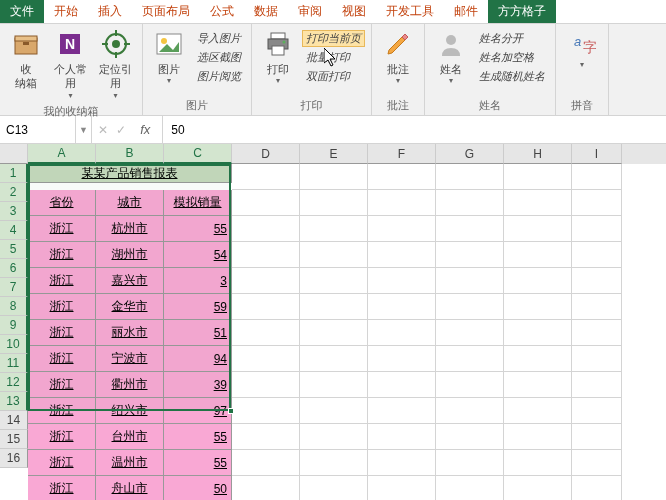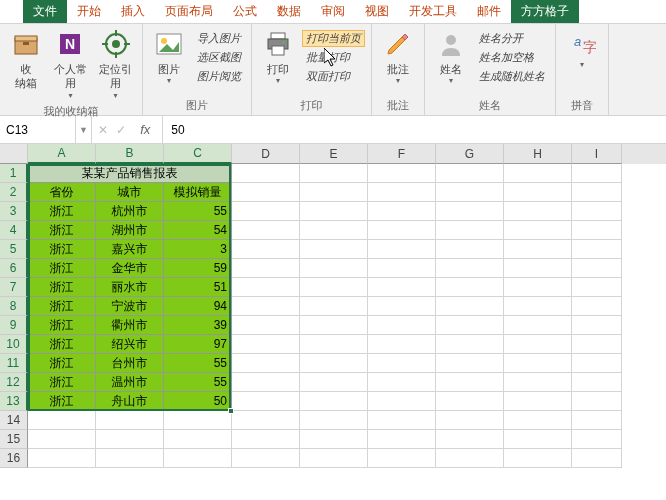--- a/index.html
+++ b/index.html
@@ -1,18 +1,18 @@
 <!DOCTYPE html>
 <html><head>
 <meta charset="utf-8">
 <style>
 * { margin: 0; padding: 0; box-sizing: border-box; font-family: "Microsoft YaHei", SimSun, sans-serif; }
 body { background: #fff; width: 666px; height: 500px; overflow: hidden; font-size: 12px; }
 
-.ribbon-tabs { background: #fff; display: flex; height: 24px; align-items: stretch; border-bottom: 1px solid #d4d4d4; padding-left: 23px; }
+.ribbon-tabs { background: #fff; display: flex; height: 24px; align-items: stretch; border-bottom: 1px solid #d4d4d4; }
 .ribbon-tab { padding: 3px 10px; font-size: 12px; color: #c2410c; cursor: pointer; display: flex; align-items: center; }
 .ribbon-tab.active { background: #217346; color: #fff; }
 .ribbon-tab.green { background: #217346; color: #fff; }
 
 .ribbon-body { background: #f1f1f1; height: 92px; display: flex; border-bottom: 1px solid #d4d4d4; }
 .ribbon-group { border-right: 1px solid #d4d4d4; padding: 2px 6px 0 6px; display: flex; flex-direction: column; justify-content: space-between; }
 .ribbon-group-content { display: flex; align-items: flex-start; gap: 4px; flex: 1; }
 .ribbon-group-label { text-align: center; font-size: 11px; color: #666; padding: 2px 0; }
 .ribbon-btn { display: flex; flex-direction: column; align-items: center; padding: 2px 4px; cursor: pointer; }
 .ribbon-btn-icon { width: 32px; height: 32px; display: flex; align-items: center; justify-content: center; }
@@ -34,23 +34,23 @@
 .corner { width: 28px; border-right: 1px solid #ccc; border-bottom: 1px solid #999; background: #e6e6e6; }
 .col-header { border-right: 1px solid #ccc; border-bottom: 1px solid #999; display: flex; align-items: center; justify-content: center; font-size: 12px; color: #444; background: #e6e6e6; }
 .col-header.sel { background: #d3e5cf; color: #217346; border-bottom: 2px solid #217346; }
 
 .grid-body { display: flex; }
 .row-headers { width: 28px; }
 .row-header { height: 19px; border-right: 1px solid #999; border-bottom: 1px solid #ccc; display: flex; align-items: center; justify-content: center; font-size: 12px; color: #444; background: #e6e6e6; }
 .row-header.sel { background: #d3e5cf; color: #217346; border-right: 2px solid #217346; }
 
 .cells { position: relative; }
-.row { display: flex; height: 19px; }
+.row { display: flex; height: 26px; text-decoration: underline; }
 .cell { border-right: 1px solid #d4d4d4; border-bottom: 1px solid #d4d4d4; display: flex; align-items: center; padding: 0 4px; font-size: 12px; overflow: hidden; white-space: nowrap; }
-.cell.c-A, .cell.c-B, .cell.c-C { background: #84cc16; border-right: 1px solid #999; border-bottom: 1px solid #999; justify-content: center; }
+.cell.c-A, .cell.c-B, .cell.c-C { background: #f9a8d4; border-right: 1px solid #999; border-bottom: 1px solid #999; justify-content: center; }
 .cell.c-C.num { justify-content: flex-end; }
 .title-merged { background: #c7d9bd; border-right: 1px solid #999; border-bottom: 1px solid #999; justify-content: center; height: 19px; display:flex; align-items:center; font-size:12px;}
 
 .selection-border { position: absolute; border: 2px solid #217346; pointer-events: none; background: rgba(33,115,70,0.03); }
 .fill-handle { position:absolute; width:6px; height:6px; background:#217346; border:1px solid #fff; }
 
 .colw-A { width: 68px; } .colw-B { width: 68px; } .colw-C { width: 68px; }
 .colw-D { width: 68px; } .colw-E { width: 68px; } .colw-F { width: 68px; }
 .colw-G { width: 68px; } .colw-H { width: 68px; } .colw-I { width: 50px; }
 

